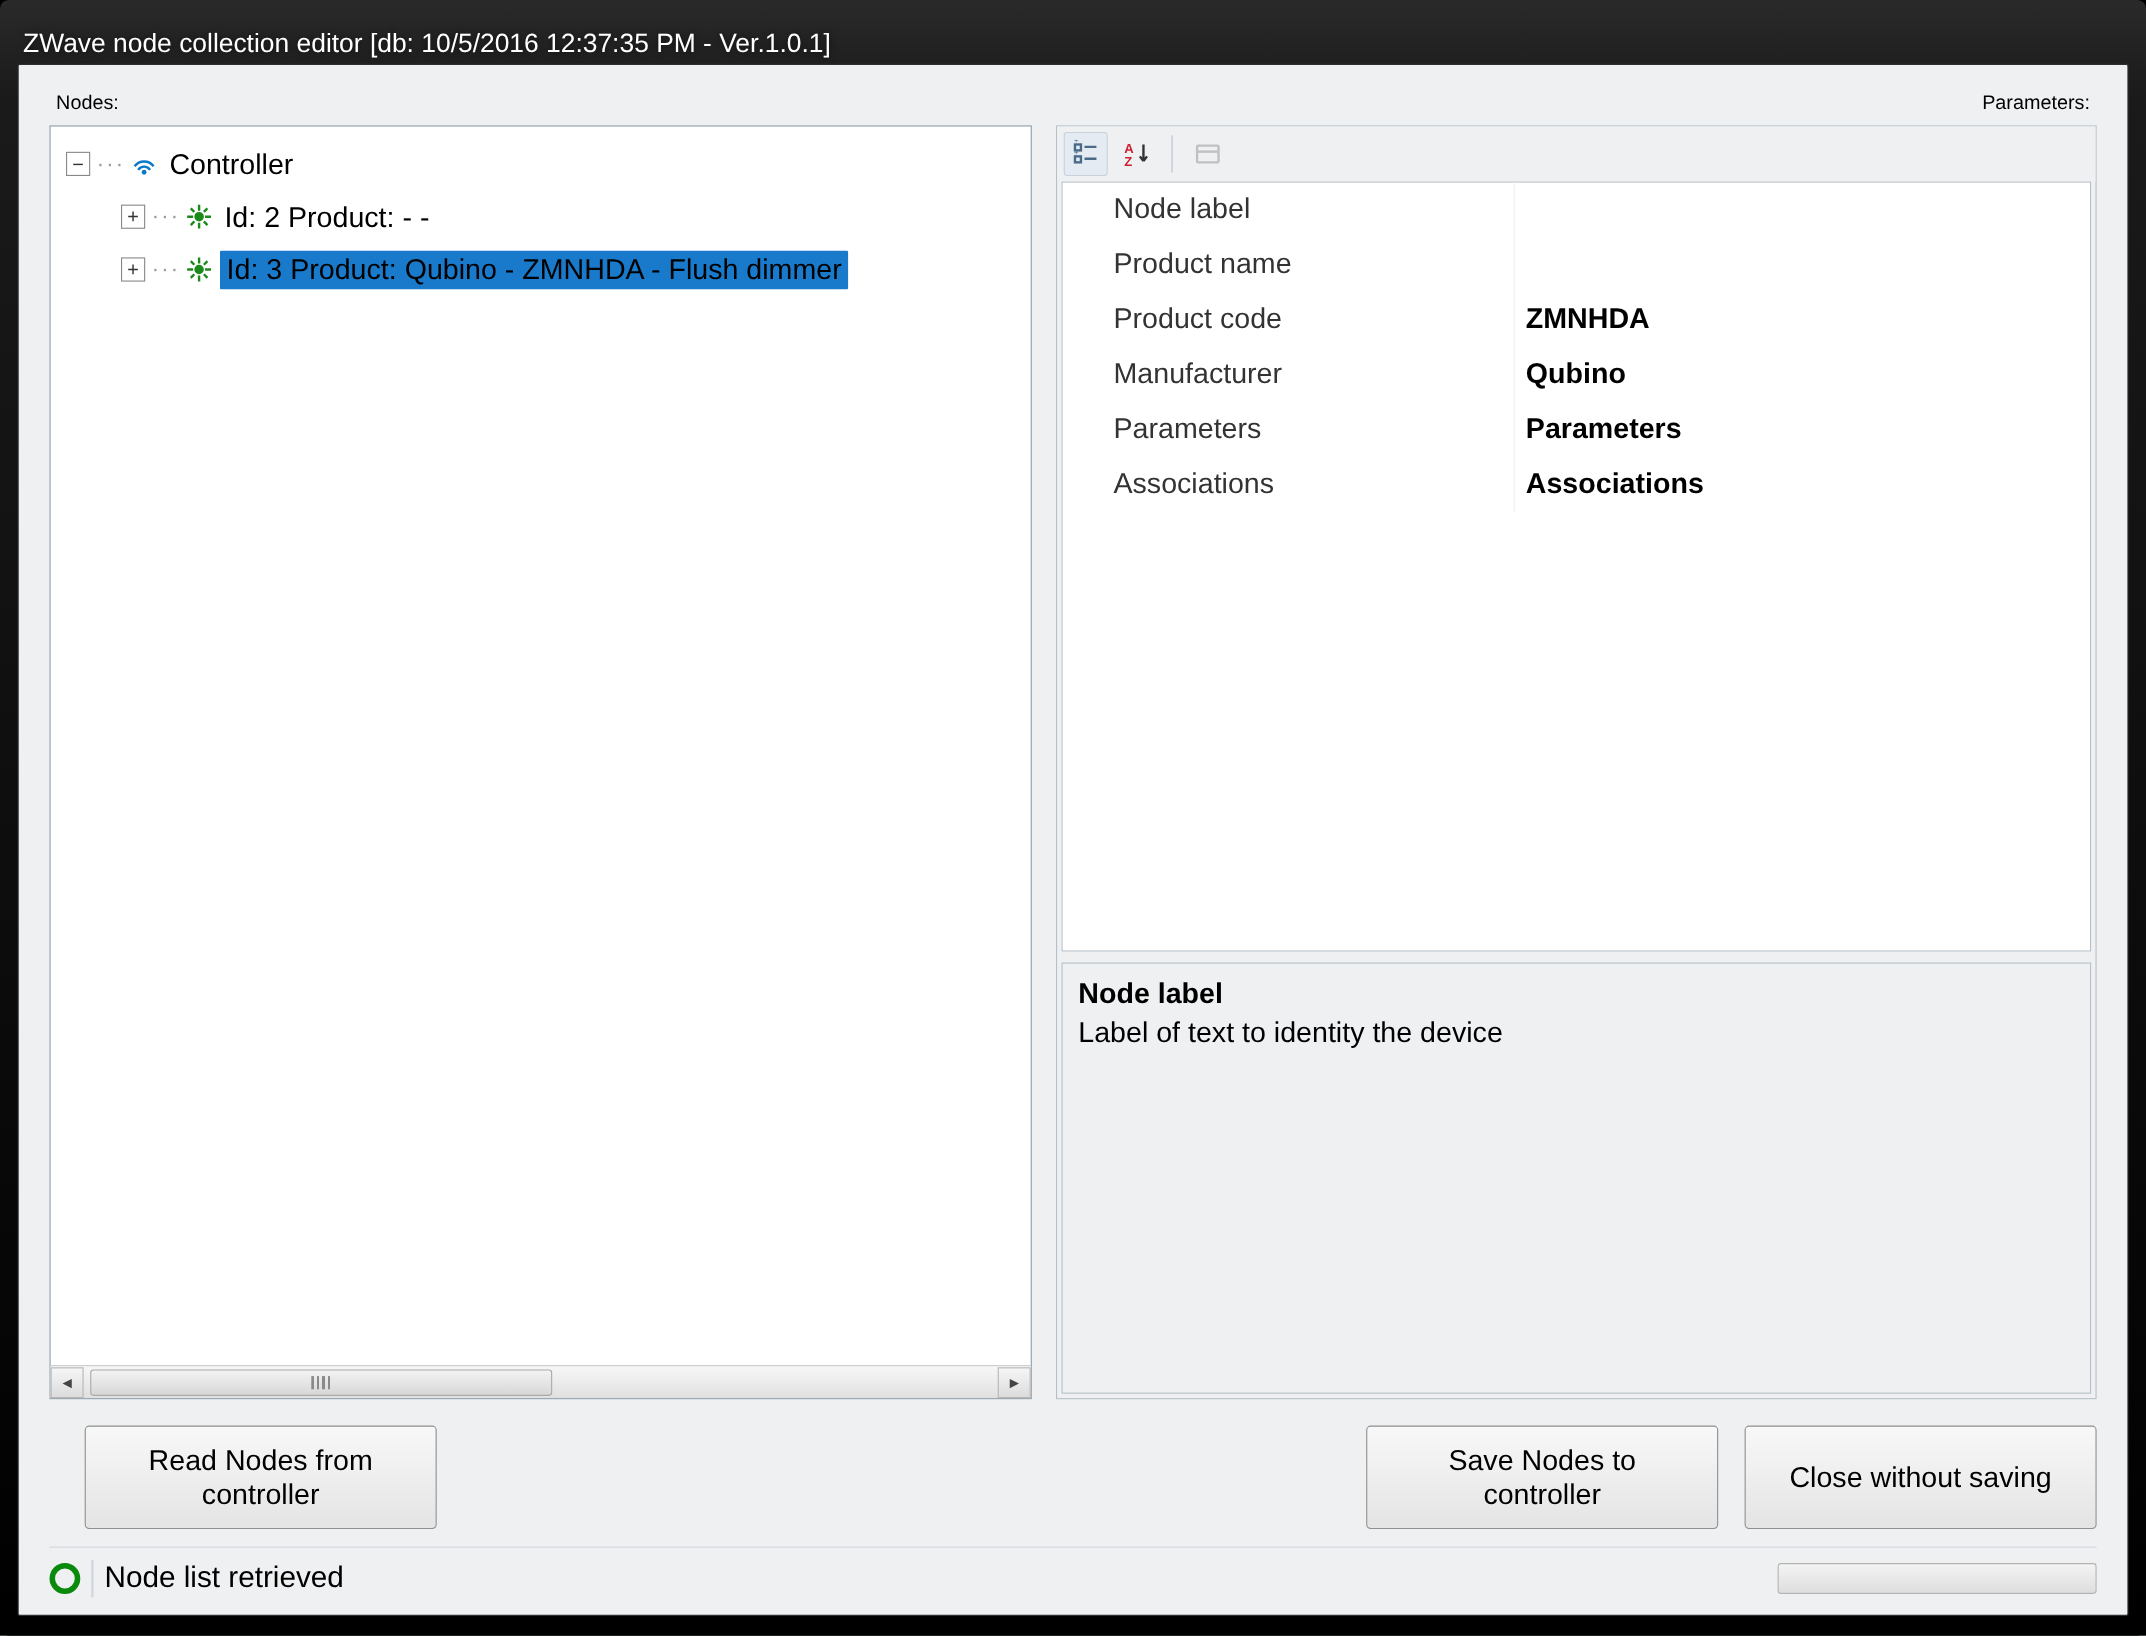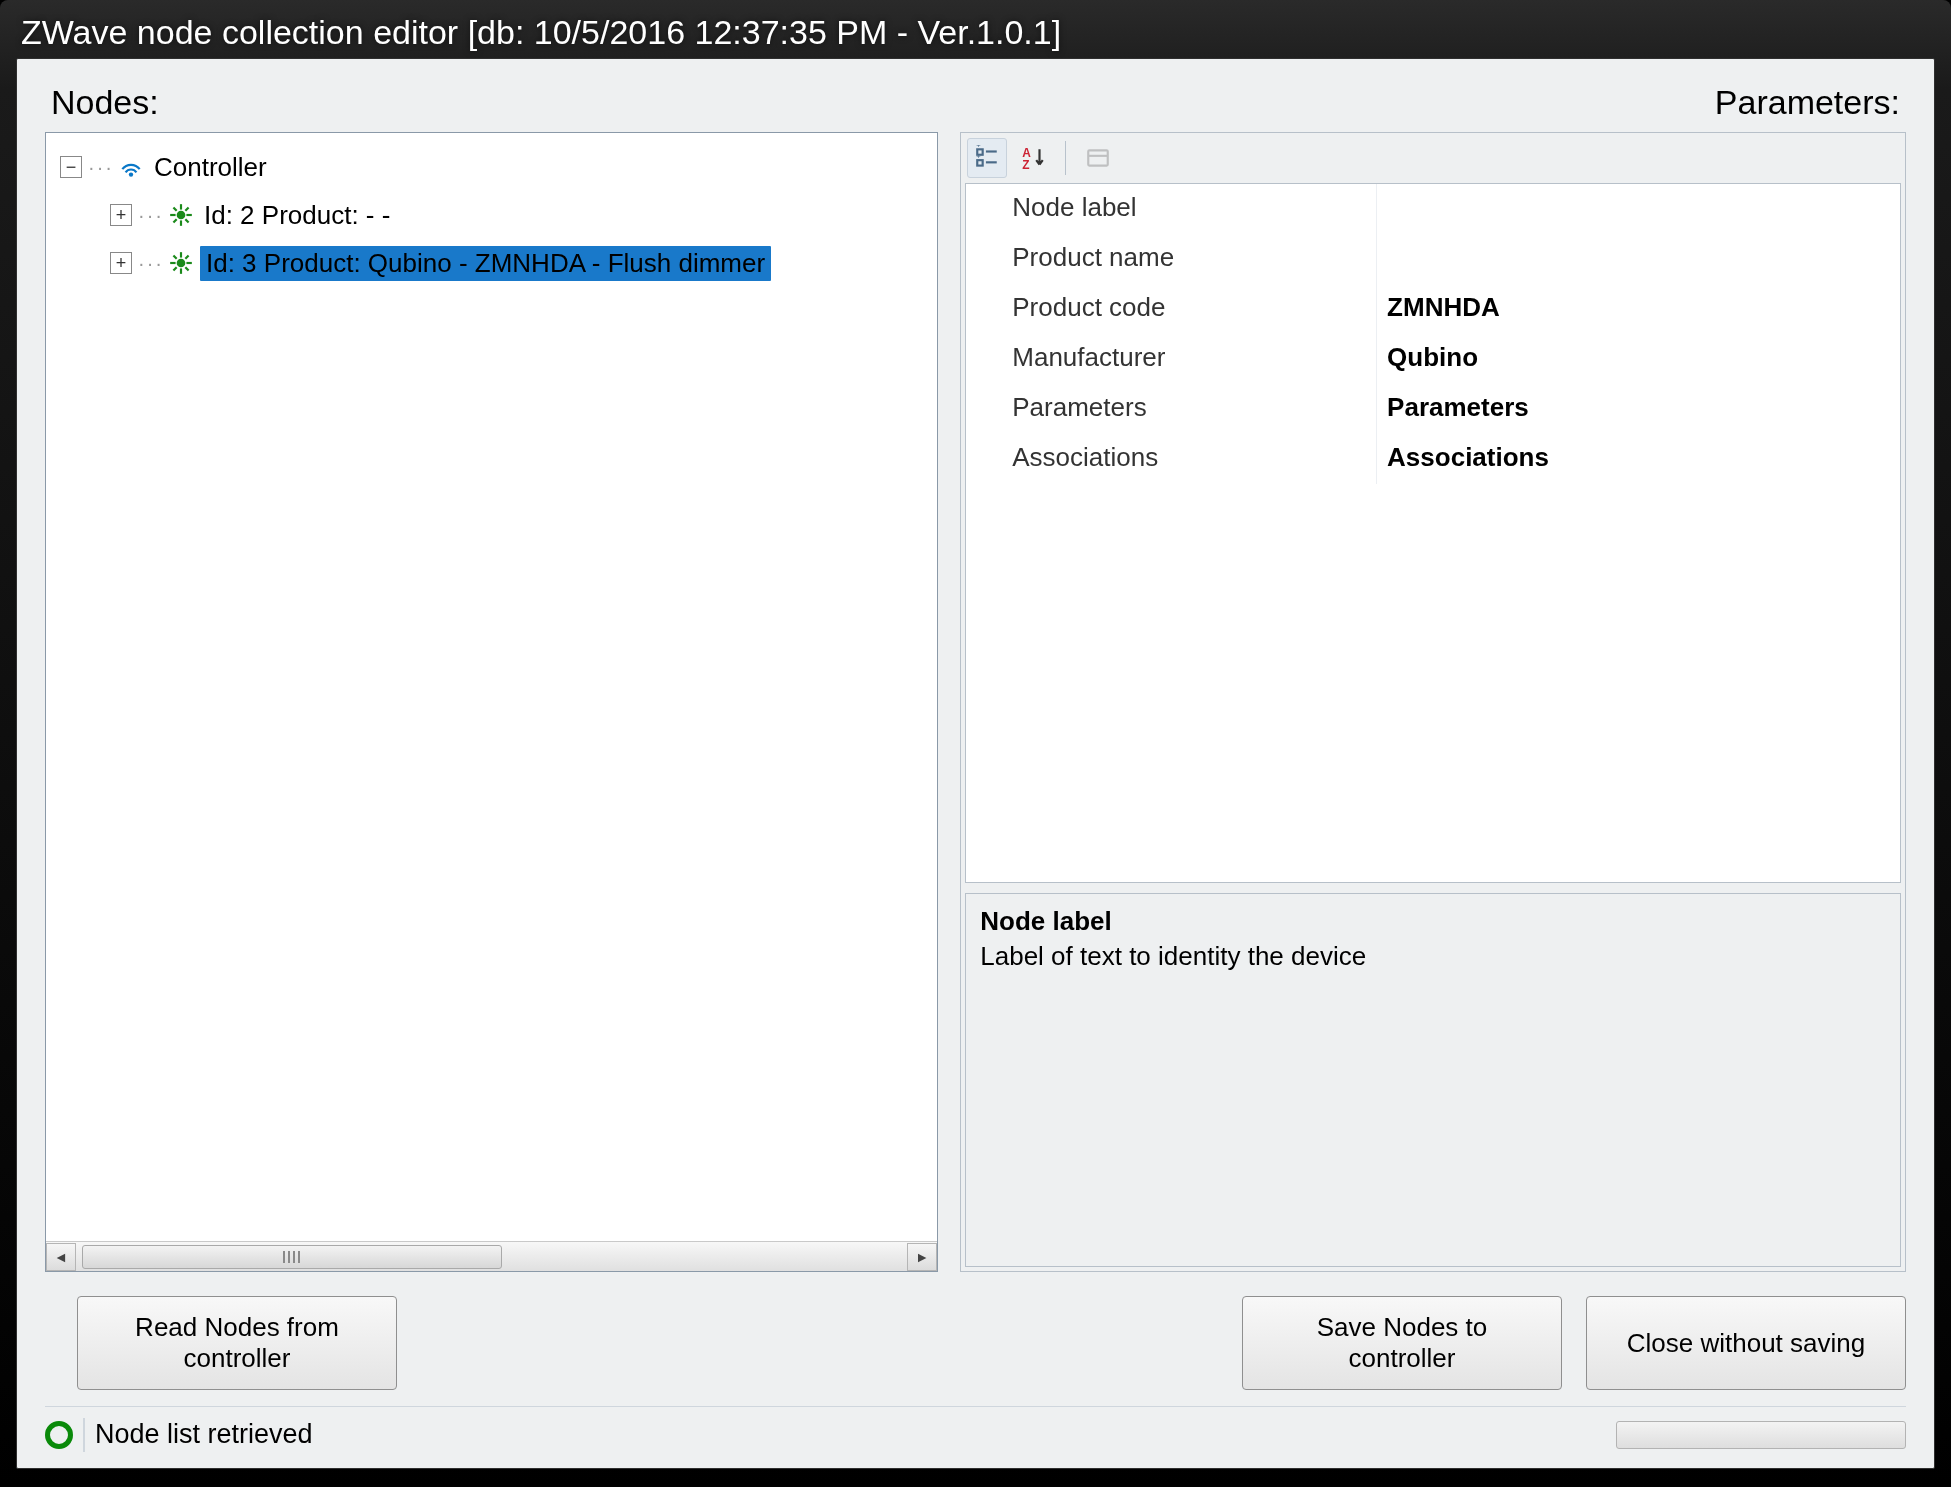--- a/index.html
+++ b/index.html
@@ -18,40 +18,40 @@
     width: 1951px;
     height: 1487px;
     background: linear-gradient(#2a2a2a,#1a1a1a 6%, #000);
     padding: 10px 5px 5px 5px;
     border-radius: 8px;
     position: relative;
   }
   .titlebar {
     height: 44px;
     display:flex;
-    align-items:center;
+    align-items:flex-end;
     padding: 0 16px;
     color: #fff;
-    font-size: 34px;
+    font-size: 24px;
     text-shadow: 0 0 6px rgba(0,0,0,.6);
   }
   .client {
     position: absolute;
     top: 58px; left: 16px; right: 16px; bottom: 18px;
     background: #eef0f1;
     border: 1px solid #2f2f2f;
     border-radius: 2px;
     padding: 24px 28px 14px 28px;
     display:flex;
     flex-direction:column;
   }
   .top-labels {
     display:flex;
     justify-content:space-between;
-    font-size: 34px;
+    font-size: 18px;
     margin-bottom: 10px;
     padding: 0 6px;
   }
   .panes {
     flex:1;
     display:flex;
     gap: 22px;
     min-height:0;
   }
   .tree-pane, .prop-pane {

